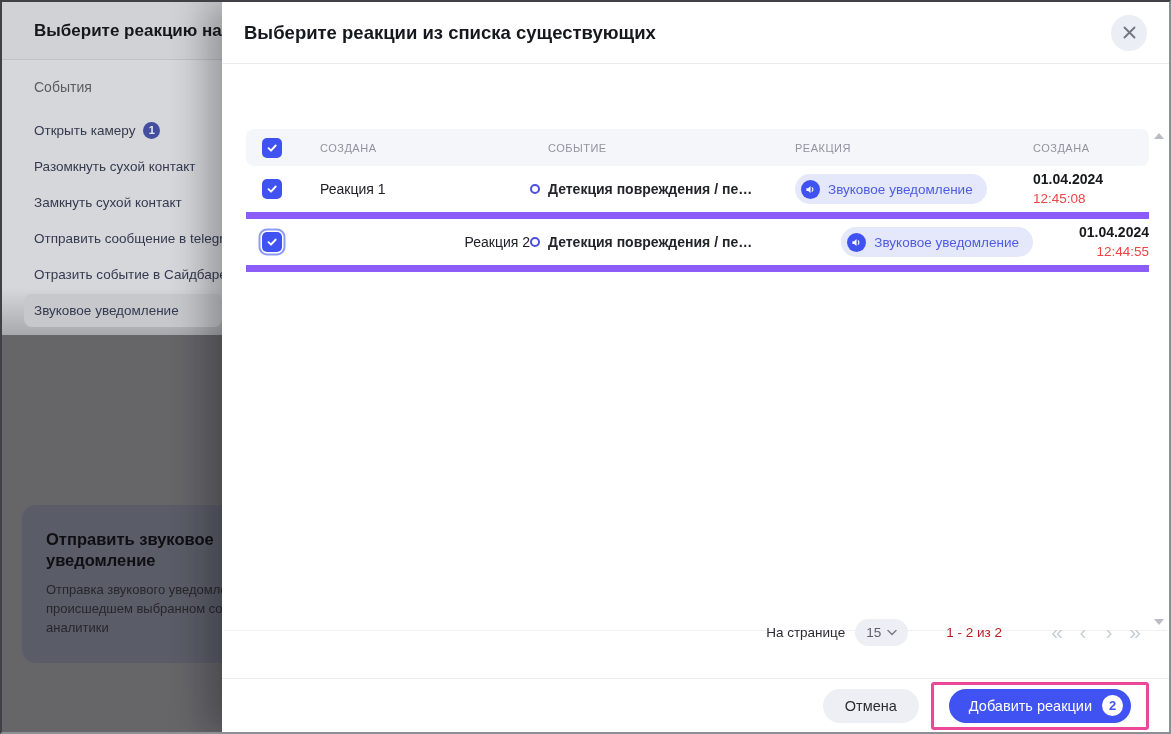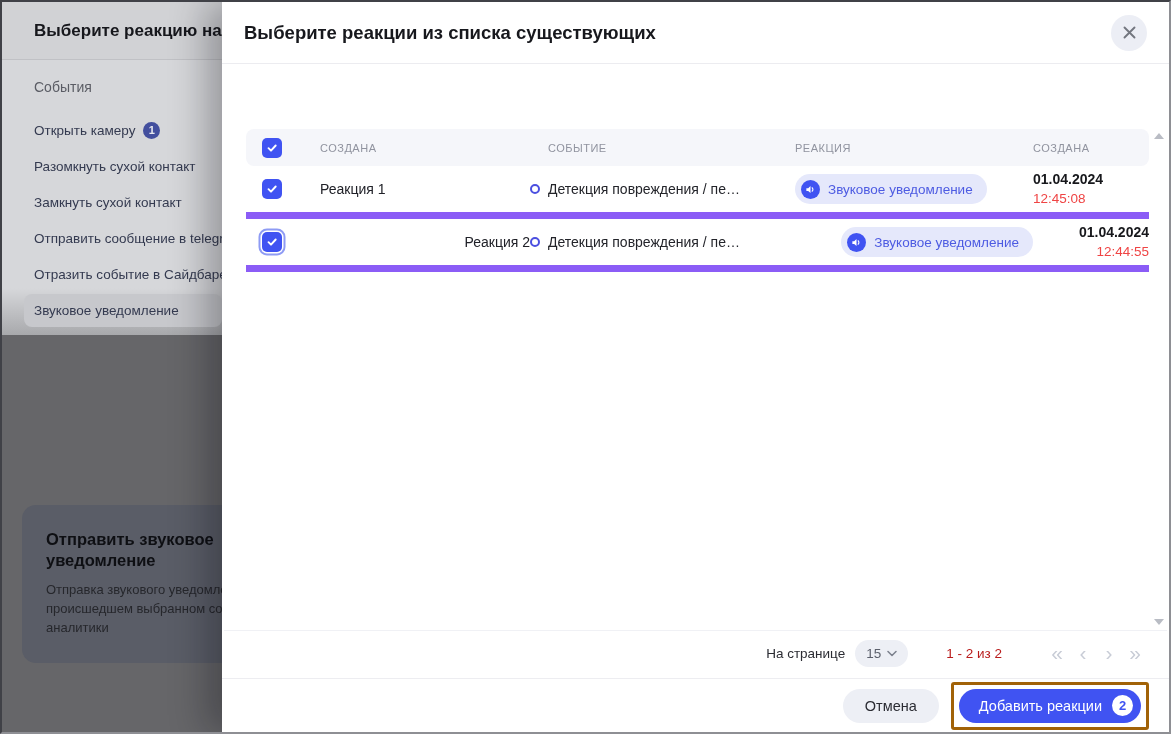--- a/index.html
+++ b/index.html
@@ -45,47 +45,47 @@
   .th.pad { padding-left:10px; } .th.pad2 { padding-left:18px; }
   .trow { position:absolute; left:24px; right:20px; height:53px; border-bottom:7px solid #8b5cf6;
     display:grid; grid-template-columns:64px 220px 265px 238px 1fr; align-items:center; }
   .row1 { top:164px; } .row2 { top:217px;text-align:right; }
   .checkbox { width:20px; height:20px; border-radius:5px; background:#4053f2; margin-left:16px;
     display:flex; align-items:center; justify-content:center; cursor:pointer; }
   .checkbox.focused { box-shadow:0 0 0 1.5px #fff, 0 0 0 3.5px #8e9bf4; }
   .cell-name { font-size:14px; color:#202128; padding-left:10px; }
   .cell-event { display:flex; align-items:center; gap:8px; min-width:0; }
   .event-ring { width:10px; height:10px; border:2.5px solid #4b4fe0; border-radius:50%; flex:0 0 auto; }
-  .event-text { font-size:14px; color:#23242a; white-space:nowrap; overflow:hidden; }
+  .event-text { font-size:14px; color:#23242a; white-space:nowrap; overflow:hidden;font-weight:bold; }
   .reaction-pill { display:inline-flex; align-items:center; gap:8px; height:30px; border-radius:15px;
     background:#e5e8fb; padding:0 14px 0 6px; max-width:100%; }
   .speaker-circle { width:19px; height:19px; border-radius:50%; background:#4053f2; display:flex; align-items:center; justify-content:center; flex:0 0 auto; }
   .reaction-text { font-size:13.5px; color:#4d5be2; white-space:nowrap; }
   .cell-created { line-height:19px; }
   .date-main { font-size:14px; color:#17181c; font-weight:600; }
   .date-time { font-size:13.5px; color:#ef4444; }
   
   .scroll-up, .scroll-down { position:absolute; right:5px; width:0; height:0; border-left:5px solid transparent; border-right:5px solid transparent; }
   .scroll-up { top:131px; border-bottom:6px solid #b9bcc4; }
   .scroll-down { top:617px; border-top:6px solid #b9bcc4; }
   
   .content-divider { position:absolute; left:2px; right:2px; top:628px; border-top:1px solid #f0f1f5; }
-  .pagination { position:absolute; top:633px; right:21px; height:36px; display:flex; align-items:center; }
+  .pagination { position:absolute; top:612px; right:21px; height:36px; display:flex; align-items:center; }
   .pg-label { font-size:13.5px; color:#2b2c33; }
   .pg-pill { margin-left:10px; height:27px; border-radius:14px; background:#edeff5; display:flex; align-items:center;
     gap:6px; padding:0 11px; font-size:13.5px; color:#5c606c; cursor:pointer; }
   .pg-range { margin-left:38px; font-size:13.5px; color:#b91c1c; }
   .pg-nav { margin-left:42px; display:flex; align-items:center; }
   .pg-btn { width:26px; text-align:center; font-size:21px; color:#c8ccd6; cursor:pointer; line-height:20px; user-select:none; }
   
   .modal-footer { position:absolute; left:0; right:0; top:676px; bottom:0; border-top:1px solid #ededf1;
     display:flex; align-items:center; justify-content:flex-end; padding-right:20px; gap:12px; }
   .btn-cancel { height:34px; border:none; border-radius:17px; background:#edeff5; color:#2b2c33;
     font-size:14.5px; padding:0 22px; cursor:pointer; font-family:"Liberation Sans", sans-serif; }
-  .annotation-box { border:3px solid #a16207; border-radius:3px; padding:4px 5px; }
+  .annotation-box { border:3px solid #ec4899; border-radius:3px; padding:4px 15px; }
   .btn-submit { height:34px; border:none; border-radius:17px; background:#4053f2; color:#fff; font-size:14.5px;
     display:inline-flex; align-items:center; gap:10px; padding:0 8px 0 20px; cursor:pointer; font-family:"Liberation Sans", sans-serif; }
   .submit-badge { width:21px; height:21px; border-radius:50%; background:#fff; color:#4053f2; font-size:13px;
     font-weight:700; display:flex; align-items:center; justify-content:center; }
 </style>
 </head>
 <body>
 
 <div class="canvas">
 

